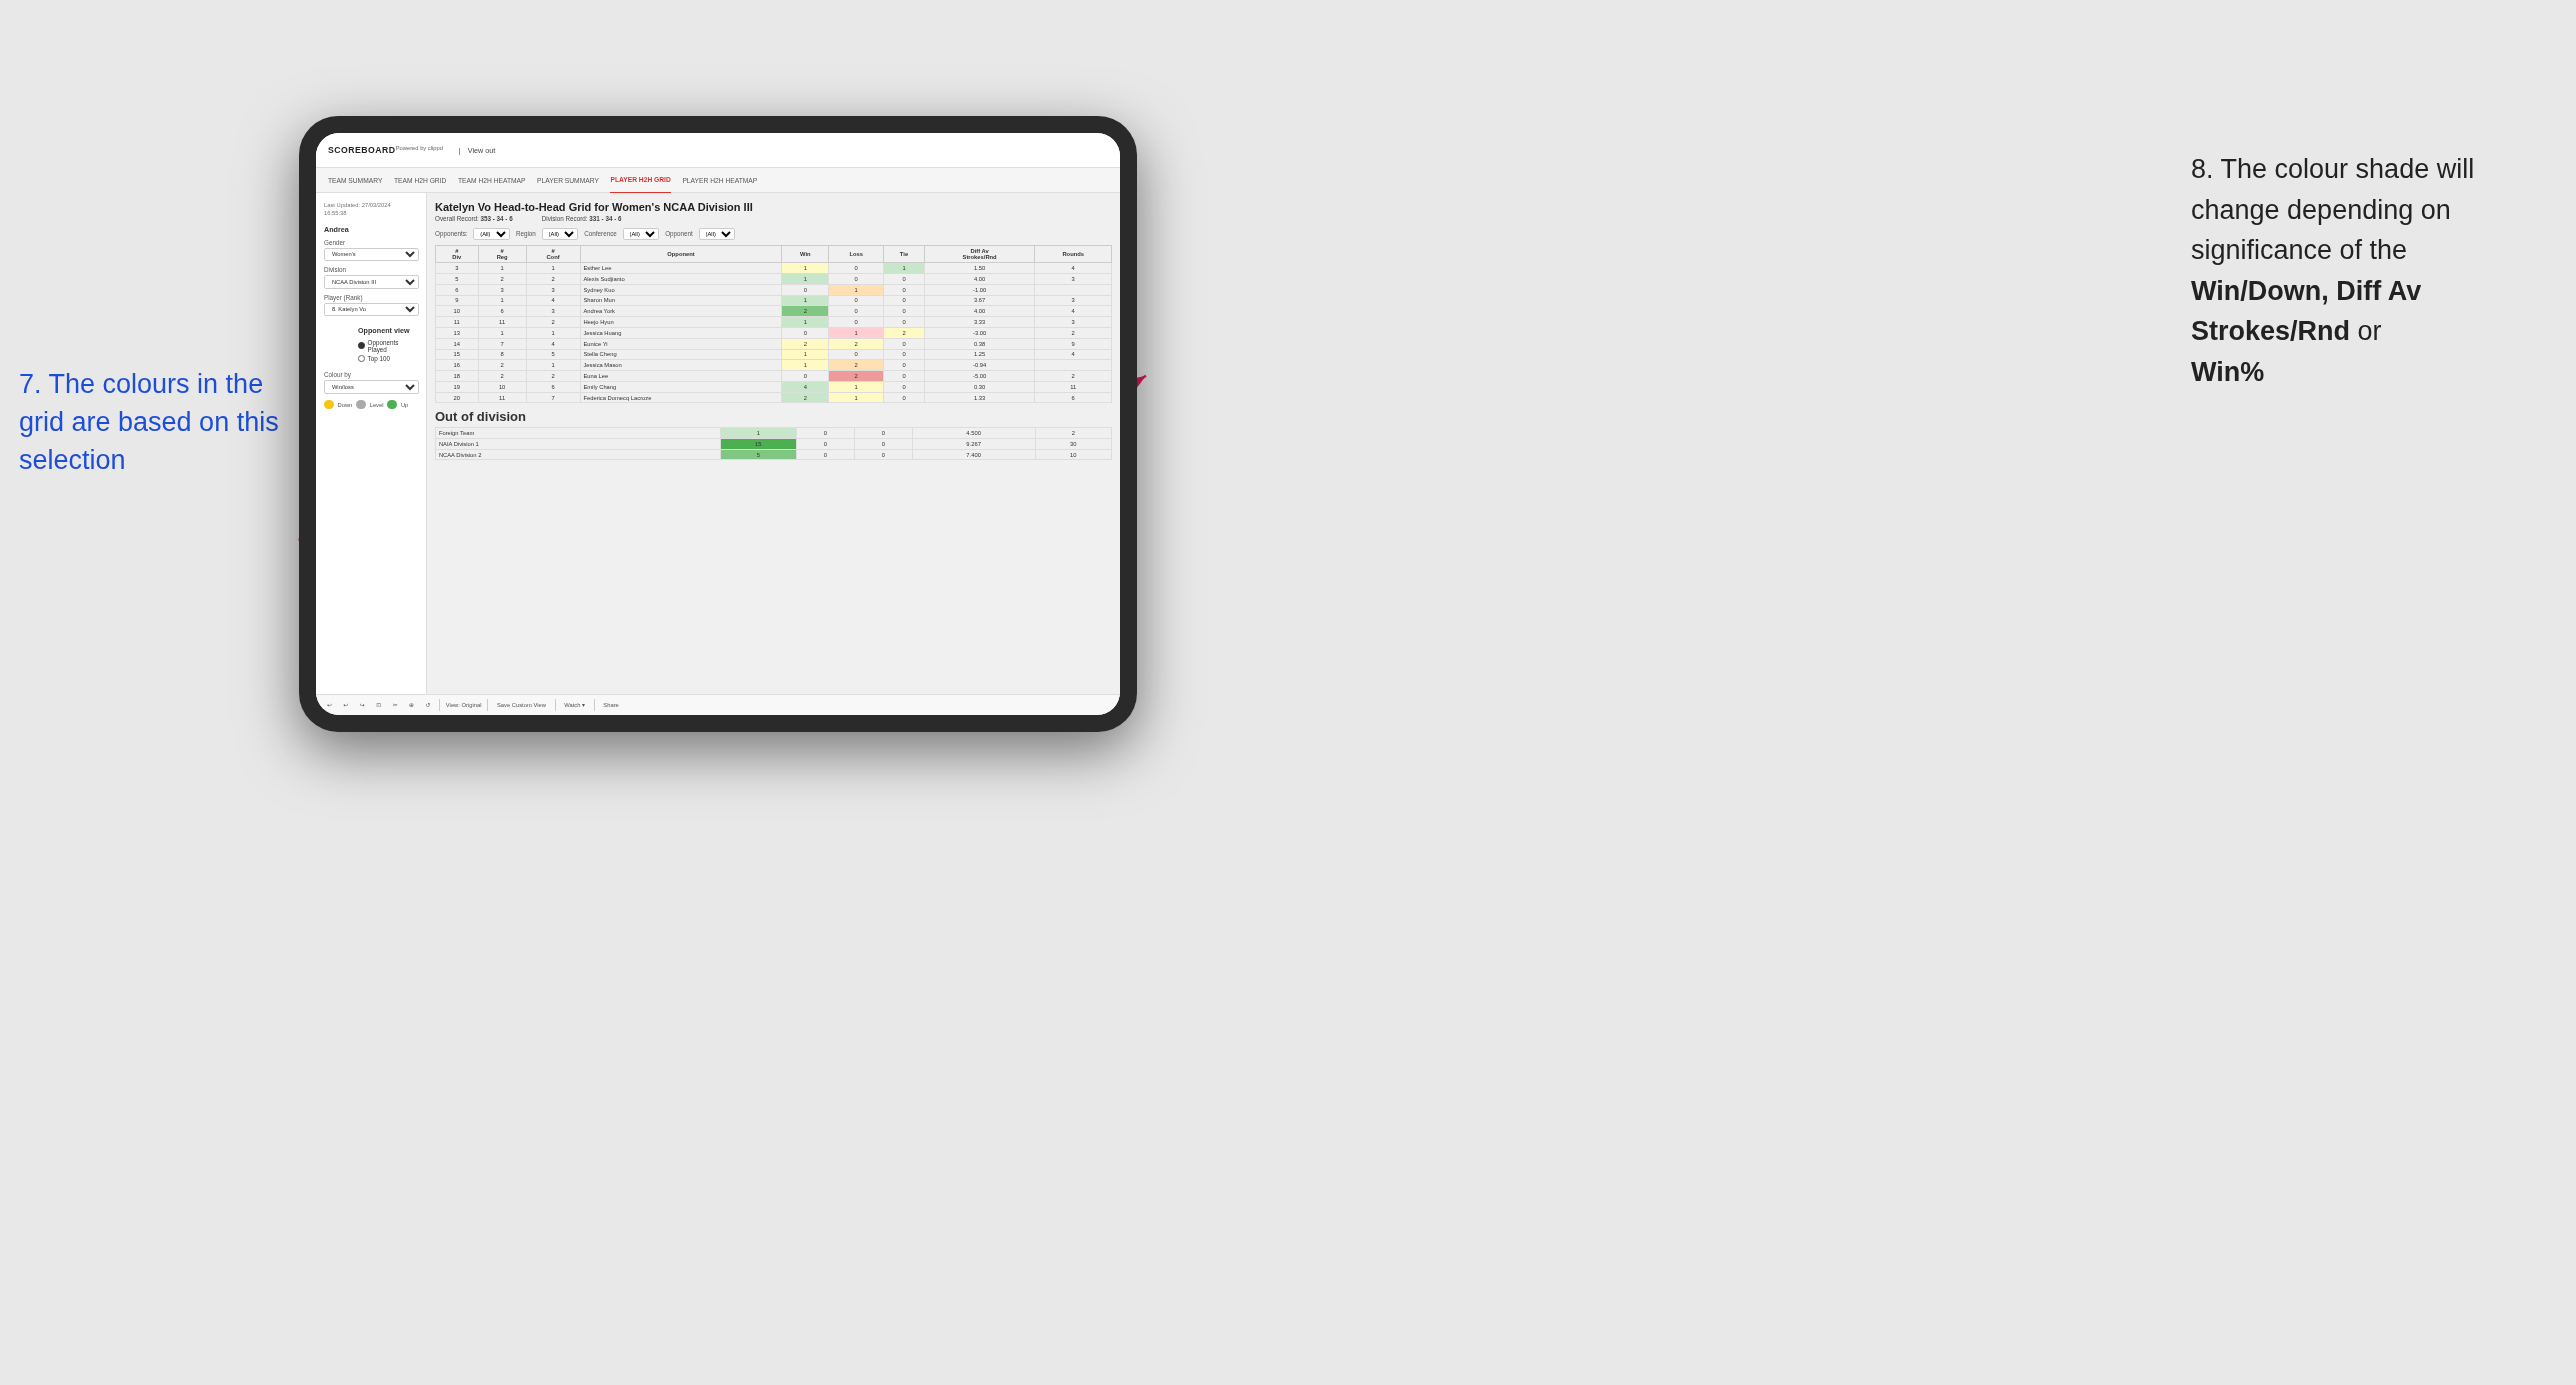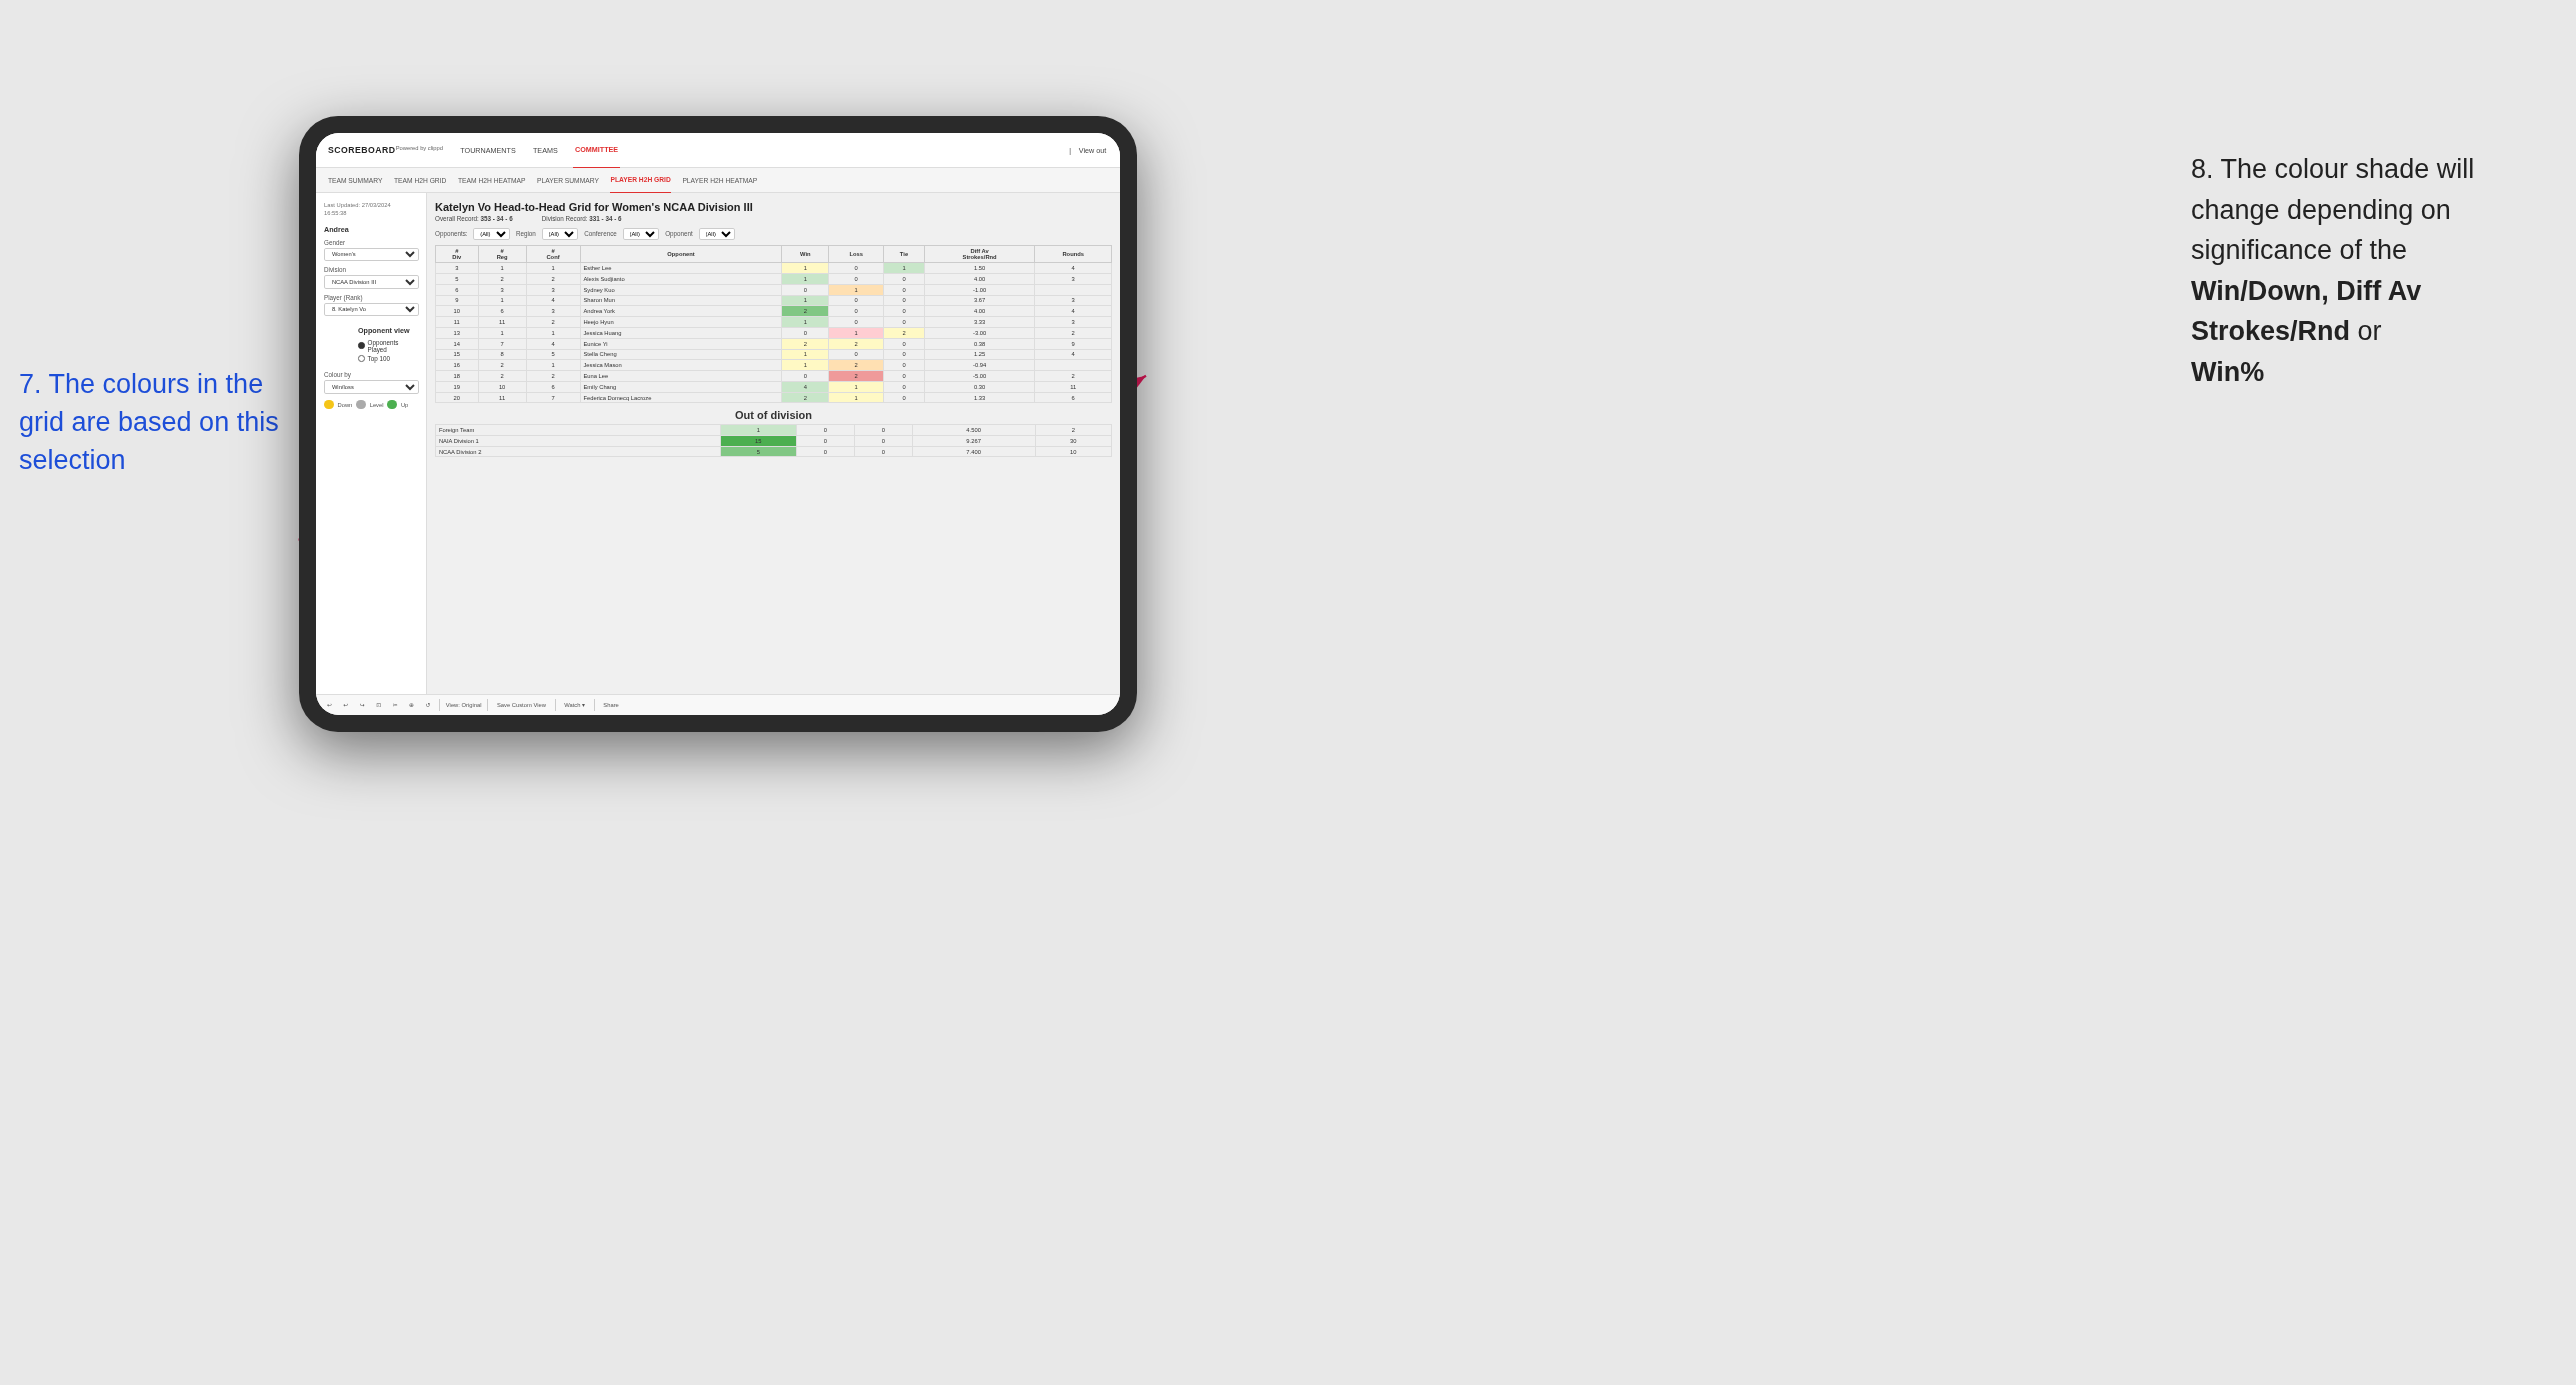--- a/index.html
+++ b/index.html
@@ -290,25 +290,24 @@
 
     .cell-green-light { background: #c8e6c9; }
     .cell-green-med { background: #81c784; }
     .cell-green-dark { background: #4caf50; }
     .cell-yellow { background: #fff9c4; }
     .cell-orange { background: #ffe0b2; }
     .cell-red-light { background: #ffcdd2; }
     .cell-red { background: #ef9a9a; }
 
     .out-of-division-title {
-      font-size: 11px;
+      font-size: 13px;
       font-weight: bold;
       color: #333;
       margin: 5.8px 0 2.9px 0;
-      text-align: center;
     }
 
     
     .bottom-toolbar {
       height: 21px;
       background: #f8f8f8;
       border-top: 1px solid #ddd;
       display: flex;
       align-items: center;
       padding: 0 7.7px;
@@ -400,25 +399,20 @@
   <path d="M 985 475 Q 1080 460 1190 390" stroke="#e0195a" stroke-width="2.5" fill="none" marker-end="url(#arrowhead-right)"></path>
 </svg>
 
 <div class="tablet-frame">
   <div class="tablet-screen">
 
     <div class="nav-bar">
       <div class="logo-area">
         <span class="logo-text">SCOREBOARD</span>
         <span class="logo-sub">Powered by clippd</span>
-      </div>
-      <div class="nav-items">
-        <span class="nav-item">TOURNAMENTS</span>
-        <span class="nav-item">TEAMS</span>
-        <span class="nav-item active">COMMITTEE</span>
       </div>
       <div class="nav-right">
         <span>| </span>
         <span class="nav-item">View out</span>
       </div>
     </div>
 
     <div class="sub-nav">
       <span class="sub-nav-item">TEAM SUMMARY</span>
       <span class="sub-nav-item">TEAM H2H GRID</span>

